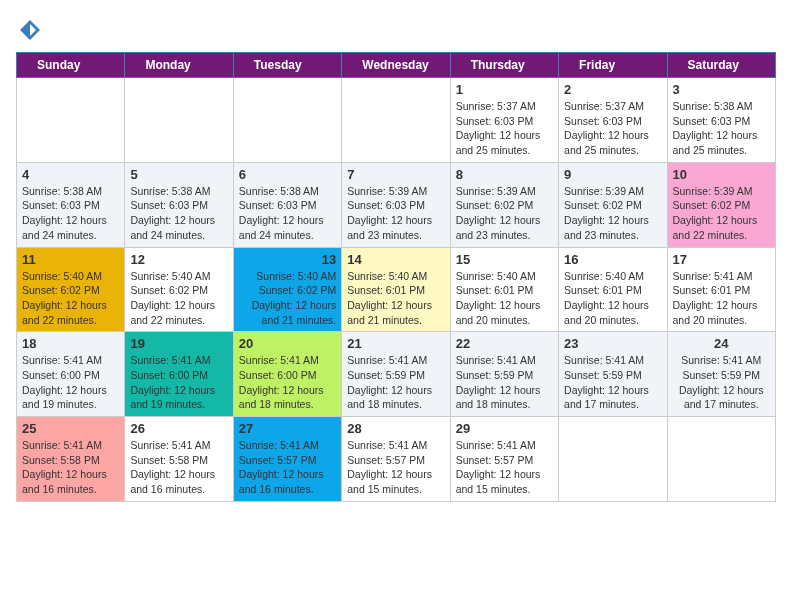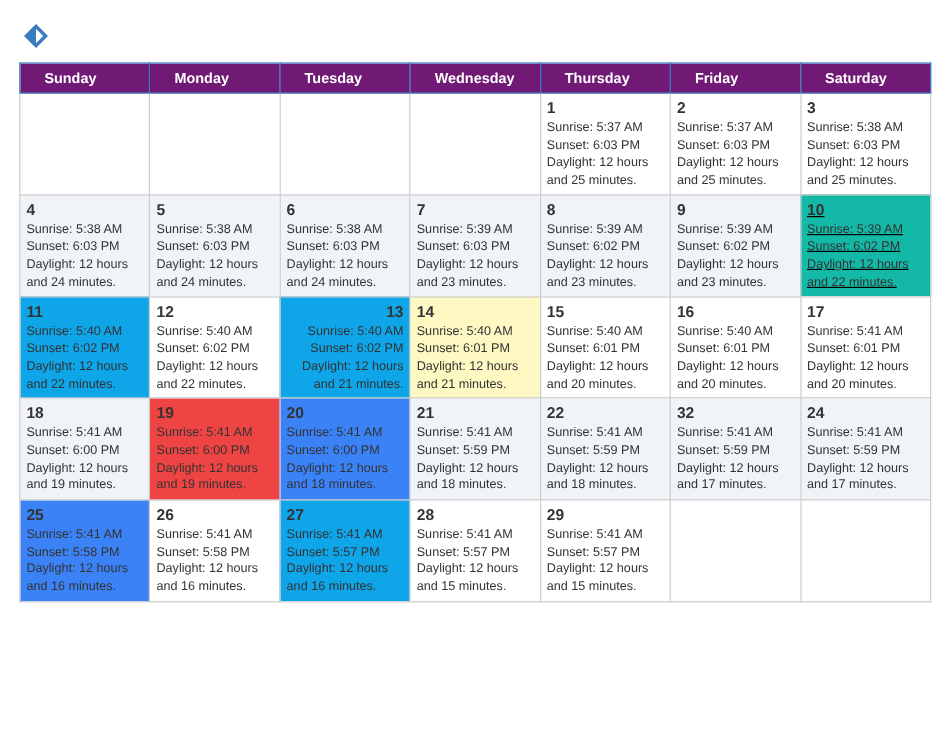--- a/index.html
+++ b/index.html
@@ -162,27 +162,27 @@
           <div class="day-info">Sunrise: 5:39 AM<br>Sunset: 6:03 PM<br>Daylight: 12 hours<br>and 23 minutes.</div>
         </td>
         <td style="background: rgb(240, 244, 248);">
           <span class="day-num">8</span>
           <div class="day-info">Sunrise: 5:39 AM<br>Sunset: 6:02 PM<br>Daylight: 12 hours<br>and 23 minutes.</div>
         </td>
         <td style="background: rgb(240, 244, 248);">
           <span class="day-num">9</span>
           <div class="day-info">Sunrise: 5:39 AM<br>Sunset: 6:02 PM<br>Daylight: 12 hours<br>and 23 minutes.</div>
         </td>
-        <td style="background: #14b8a6; text-decoration: underline;">
+        <td style="background: #f9a8d4;">
           <span class="day-num">10</span>
           <div class="day-info">Sunrise: 5:39 AM<br>Sunset: 6:02 PM<br>Daylight: 12 hours<br>and 22 minutes.</div>
         </td>
       </tr>
       <tr>
-        <td style="background: #0ea5e9; margin-top: 21px;">
+        <td style="background: #eab308; margin-top: 21px;">
           <span class="day-num">11</span>
           <div class="day-info">Sunrise: 5:40 AM<br>Sunset: 6:02 PM<br>Daylight: 12 hours<br>and 22 minutes.</div>
         </td>
         <td style="background: rgb(255, 255, 255);">
           <span class="day-num">12</span>
           <div class="day-info">Sunrise: 5:40 AM<br>Sunset: 6:02 PM<br>Daylight: 12 hours<br>and 22 minutes.</div>
         </td>
         <td style="background: #0ea5e9; text-align: right;">
           <span class="day-num">13</span>
           <div class="day-info">Sunrise: 5:40 AM<br>Sunset: 6:02 PM<br>Daylight: 12 hours<br>and 21 minutes.</div>
@@ -202,47 +202,47 @@
         <td style="background: rgb(255, 255, 255);">
           <span class="day-num">17</span>
           <div class="day-info">Sunrise: 5:41 AM<br>Sunset: 6:01 PM<br>Daylight: 12 hours<br>and 20 minutes.</div>
         </td>
       </tr>
       <tr>
         <td style="background: rgb(240, 244, 248);">
           <span class="day-num">18</span>
           <div class="day-info">Sunrise: 5:41 AM<br>Sunset: 6:00 PM<br>Daylight: 12 hours<br>and 19 minutes.</div>
         </td>
-        <td style="background: #ef4444;">
+        <td style="background: #14b8a6;">
           <span class="day-num">19</span>
           <div class="day-info">Sunrise: 5:41 AM<br>Sunset: 6:00 PM<br>Daylight: 12 hours<br>and 19 minutes.</div>
         </td>
-        <td style="background: #3b82f6; margin-left: 32px;">
+        <td style="background: #bef264; margin-left: 32px;">
           <span class="day-num">20</span>
           <div class="day-info">Sunrise: 5:41 AM<br>Sunset: 6:00 PM<br>Daylight: 12 hours<br>and 18 minutes.</div>
         </td>
         <td style="background: rgb(240, 244, 248);">
           <span class="day-num">21</span>
           <div class="day-info">Sunrise: 5:41 AM<br>Sunset: 5:59 PM<br>Daylight: 12 hours<br>and 18 minutes.</div>
         </td>
         <td style="background: rgb(240, 244, 248);">
           <span class="day-num">22</span>
           <div class="day-info">Sunrise: 5:41 AM<br>Sunset: 5:59 PM<br>Daylight: 12 hours<br>and 18 minutes.</div>
         </td>
         <td style="background: rgb(240, 244, 248);">
-          <span class="day-num">32</span>
+          <span class="day-num">23</span>
           <div class="day-info">Sunrise: 5:41 AM<br>Sunset: 5:59 PM<br>Daylight: 12 hours<br>and 17 minutes.</div>
         </td>
-        <td style="background: rgb(240, 244, 248);">
+        <td style="background: rgb(240, 244, 248); text-align: center;">
           <span class="day-num">24</span>
           <div class="day-info">Sunrise: 5:41 AM<br>Sunset: 5:59 PM<br>Daylight: 12 hours<br>and 17 minutes.</div>
         </td>
       </tr>
       <tr>
-        <td style="background: #3b82f6;">
+        <td style="background: #fca5a5;">
           <span class="day-num">25</span>
           <div class="day-info">Sunrise: 5:41 AM<br>Sunset: 5:58 PM<br>Daylight: 12 hours<br>and 16 minutes.</div>
         </td>
         <td style="background: rgb(255, 255, 255);">
           <span class="day-num">26</span>
           <div class="day-info">Sunrise: 5:41 AM<br>Sunset: 5:58 PM<br>Daylight: 12 hours<br>and 16 minutes.</div>
         </td>
         <td style="background: #0ea5e9;">
           <span class="day-num">27</span>
           <div class="day-info">Sunrise: 5:41 AM<br>Sunset: 5:57 PM<br>Daylight: 12 hours<br>and 16 minutes.</div>

